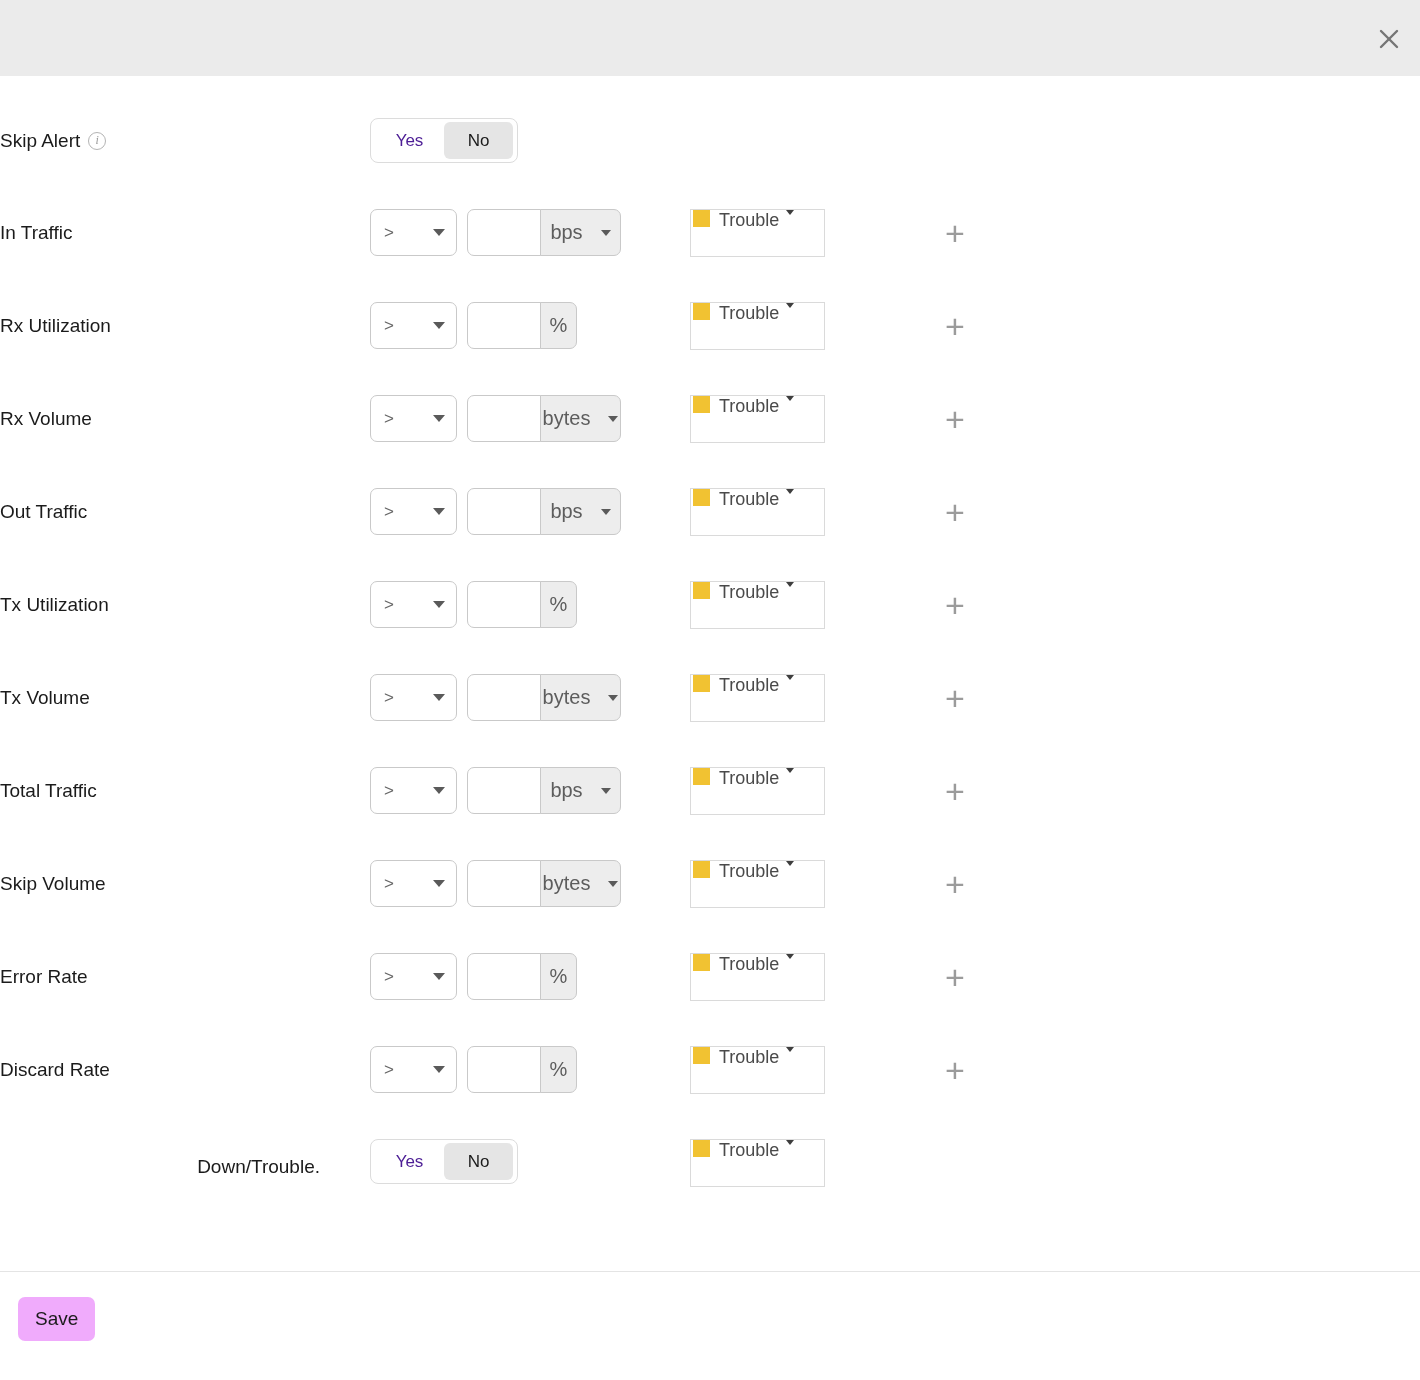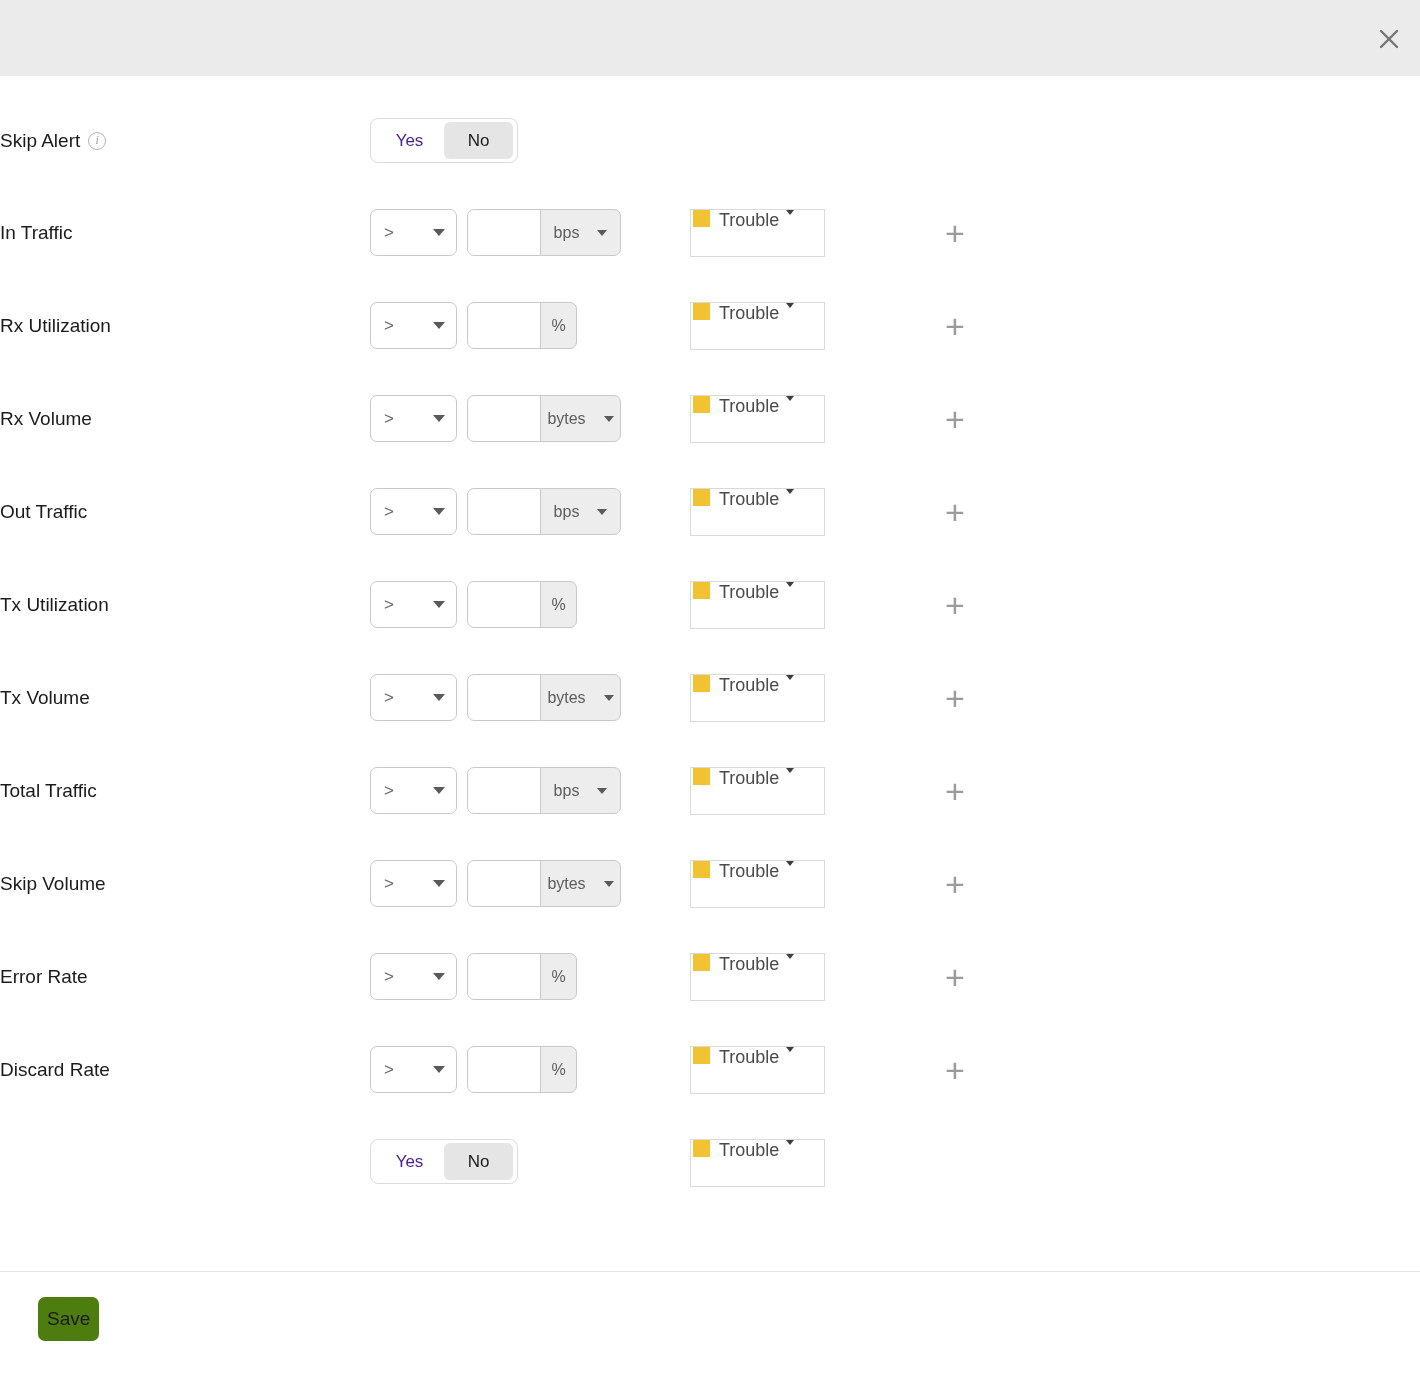--- a/index.html
+++ b/index.html
@@ -147,21 +147,21 @@
     margin-left: -1px;
     height: 47px;
     width: 81px;
     border: 1px solid #c9c9c9;
     border-radius: 0 7px 7px 0;
     background: #ededed;
     display: flex;
     align-items: center;
     justify-content: center;
     gap: 18px;
-    font-size: 16px;
+    font-size: 20px;
     color: #5d5d5d;
     cursor: pointer;
   }
   .unit .caret {
     border-left-width: 5px;
     border-right-width: 5px;
     border-top-width: 6px;
   }
   .unit.percent { width: 37px; cursor: default; }
 
@@ -213,28 +213,27 @@
   .down-row .severity { margin-left: 172px; }
 
   
   .divider {
     margin-top: 84px;
     border-top: 1px solid #e4e4e4;
   }
   .footer { padding: 25px 0 0 18px; }
   .save-btn {
     border: none;
-    background: #4d7c0f;
+    background: #f0abfc;
     color: #1b1b1b;
     font-family: "Liberation Sans", sans-serif;
     font-size: 19px;
-    padding: 11px 9px;
+    padding: 11px 17px;
     border-radius: 7px;
     cursor: pointer;
-    margin-left: 20px;
   }
 </style>
 </head>
 <body>
 
 <div class="modal">
 
   <header class="modal-header" style="background: rgb(235, 235, 235);">
     <span class="close-btn">
       <svg width="22" height="22" viewBox="0 0 22 22">
@@ -515,20 +514,21 @@
           <span class="swatch" style="background: rgb(241, 194, 50);"></span>
           <span class="sev-label">Trouble</span>
           <span class="caret"></span>
         </div>
         <div class="plus">+</div>
       </div>
     </div>
 
     <div class="row down-row">
       <div class="label-cell">
+        <span style="display:block">Down/Trouble.</span>
       </div>
       <div class="gap"></div>
       <div class="toggle">
         <span class="opt">Yes</span>
         <span class="opt selected">No</span>
       </div>
       <div class="severity">
         <span class="swatch" style="background: rgb(241, 194, 50);"></span>
         <span class="sev-label">Trouble</span>
         <span class="caret"></span>

